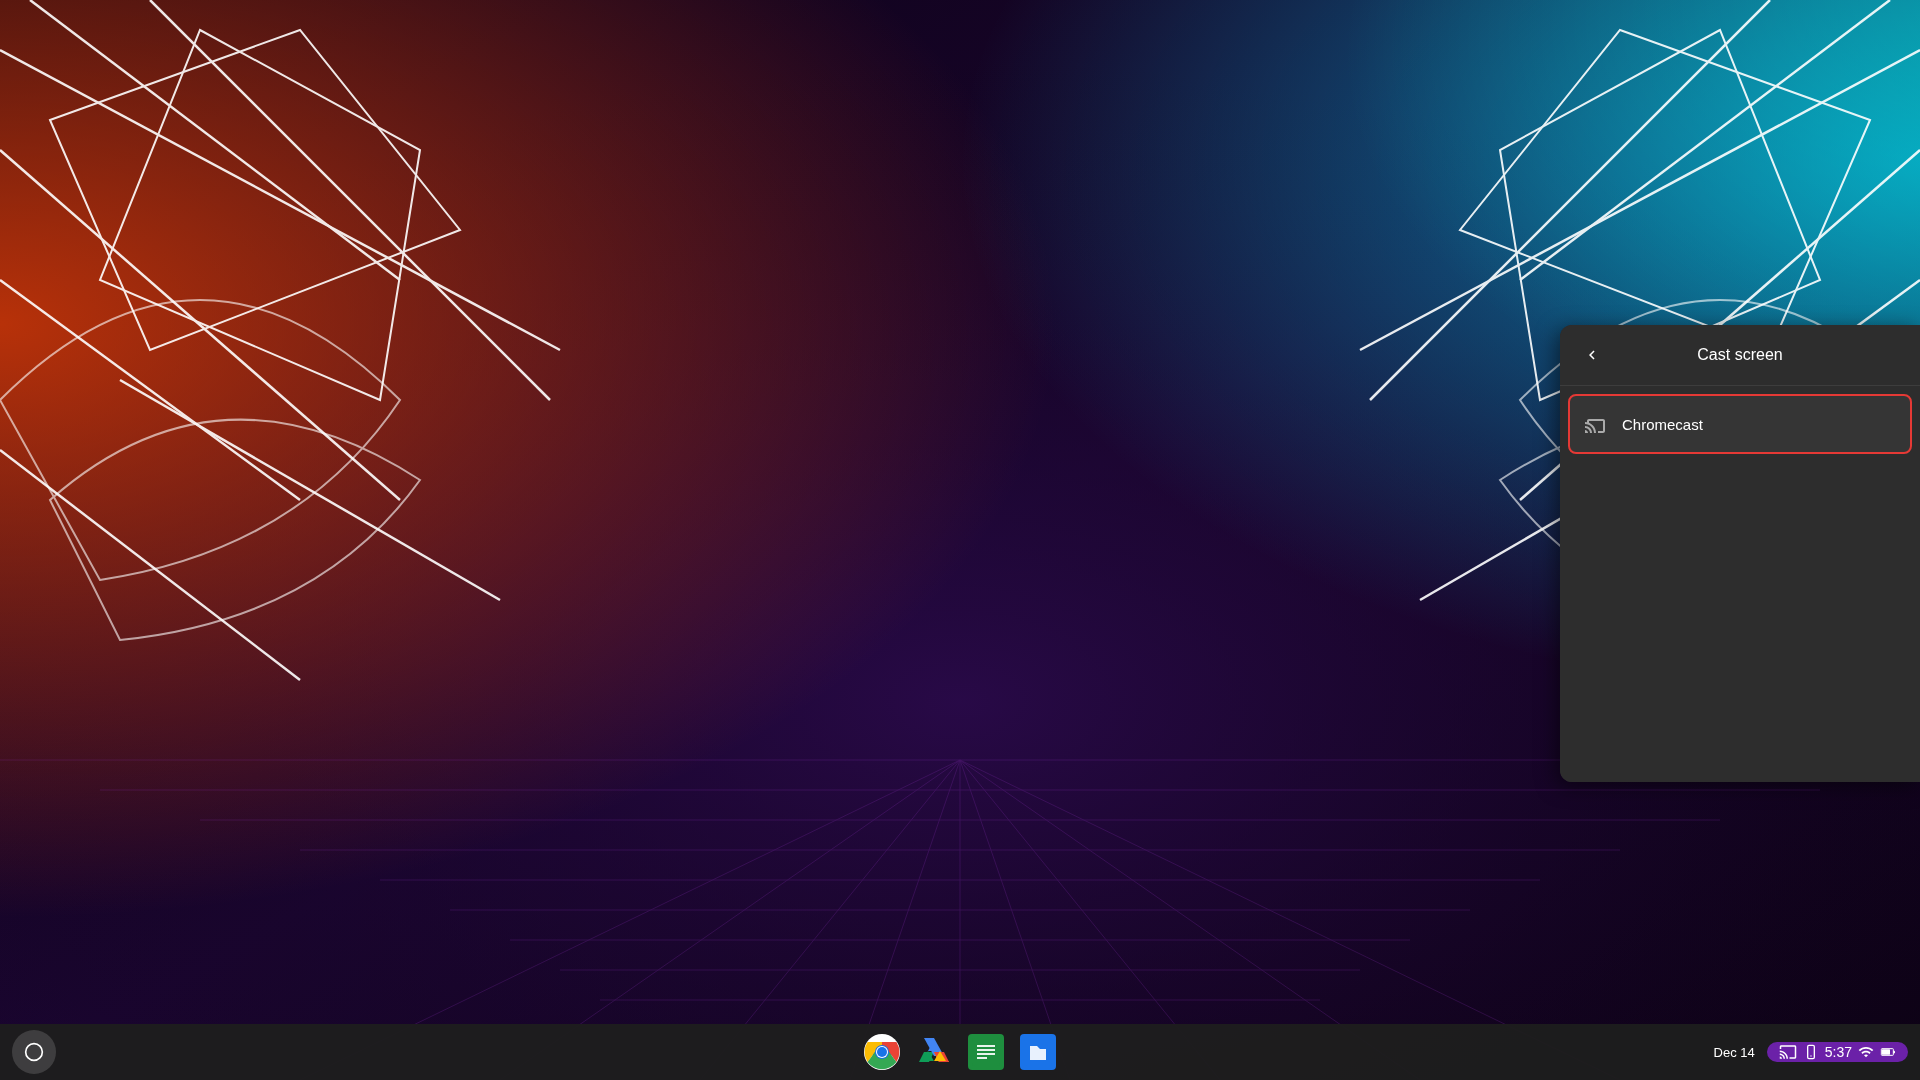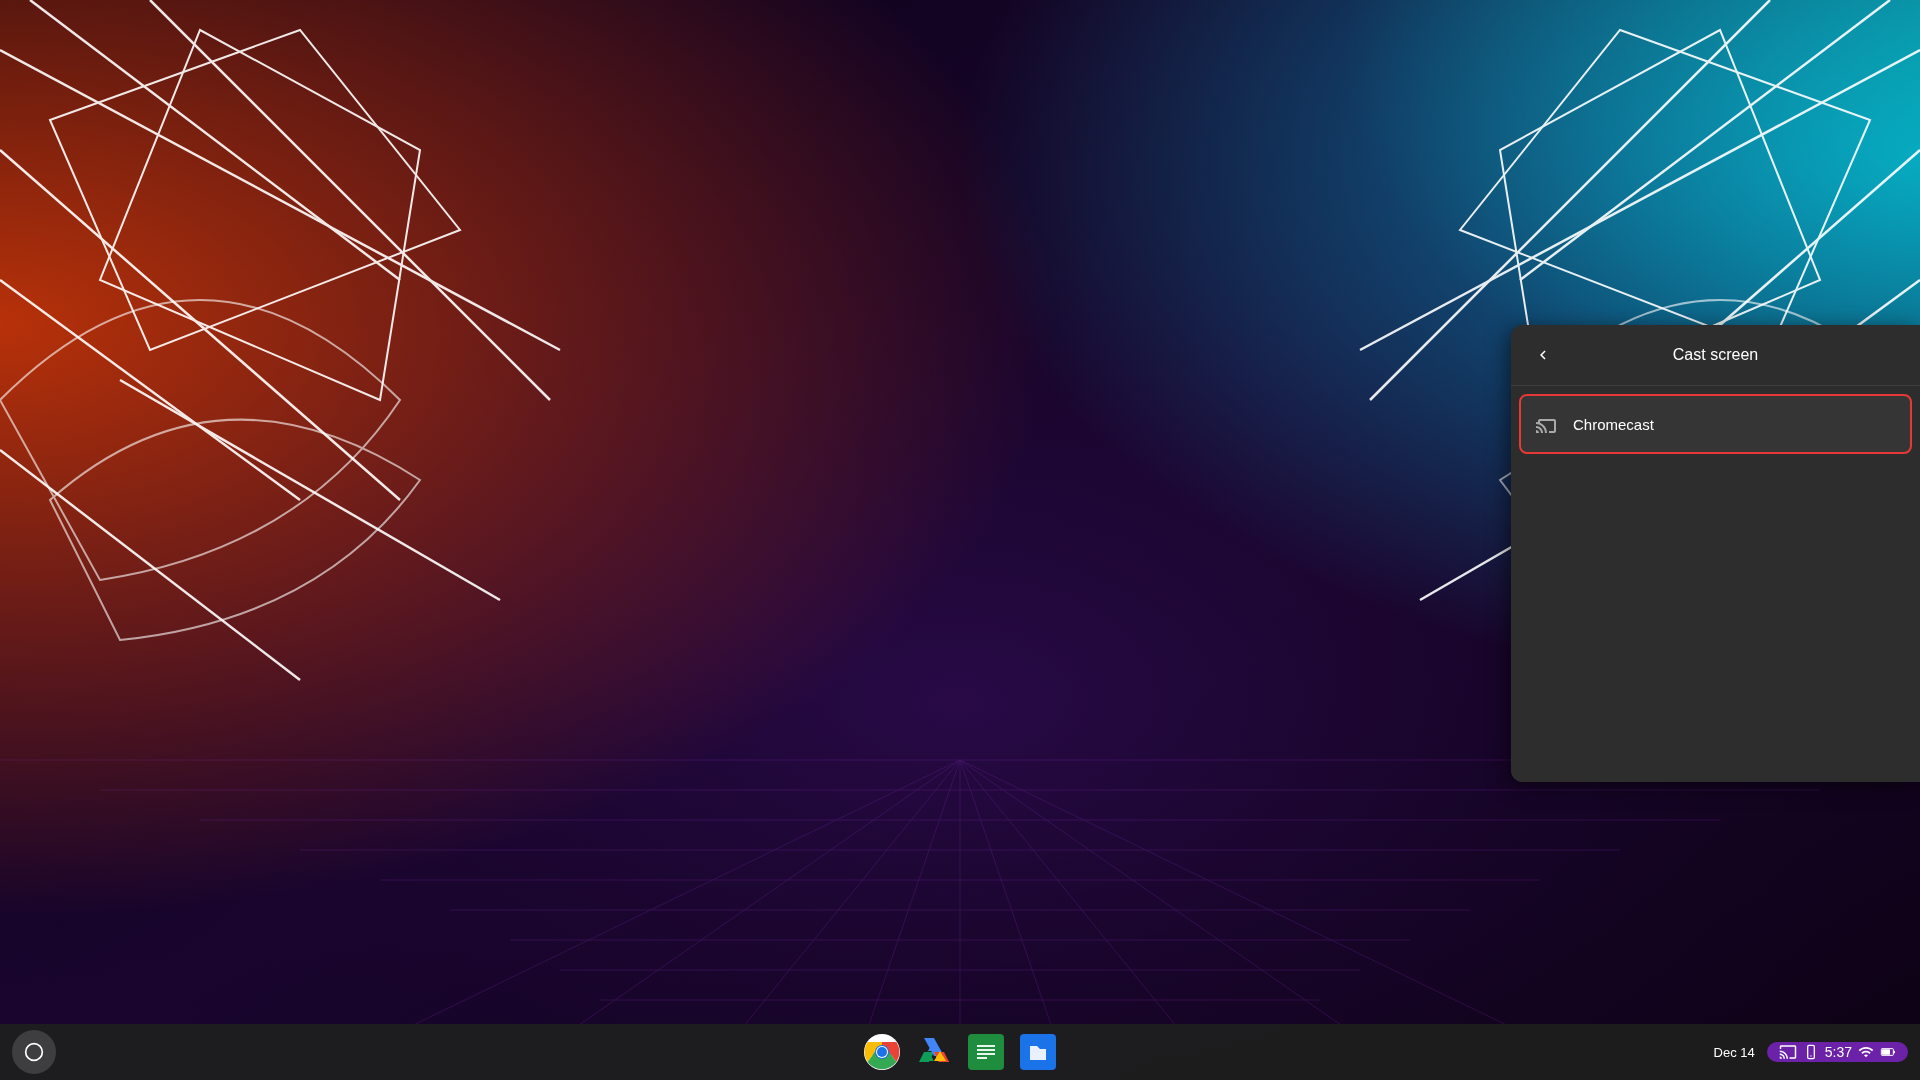--- a/index.html
+++ b/index.html
@@ -126,21 +126,21 @@
       display: flex;
       align-items: center;
       justify-content: center;
     }
 
     
     #cast-panel {
       position: absolute;
       right: 0;
       top: 325px;
-      width: 409px;
+      width: 360px;
       background: #2d2d2d;
       border-radius: 12px 0 0 12px;
       overflow: hidden;
       z-index: 200;
       box-shadow: -4px 4px 20px rgba(0,0,0,0.5);
     }
 
     #cast-header {
       display: flex;
       align-items: center;

